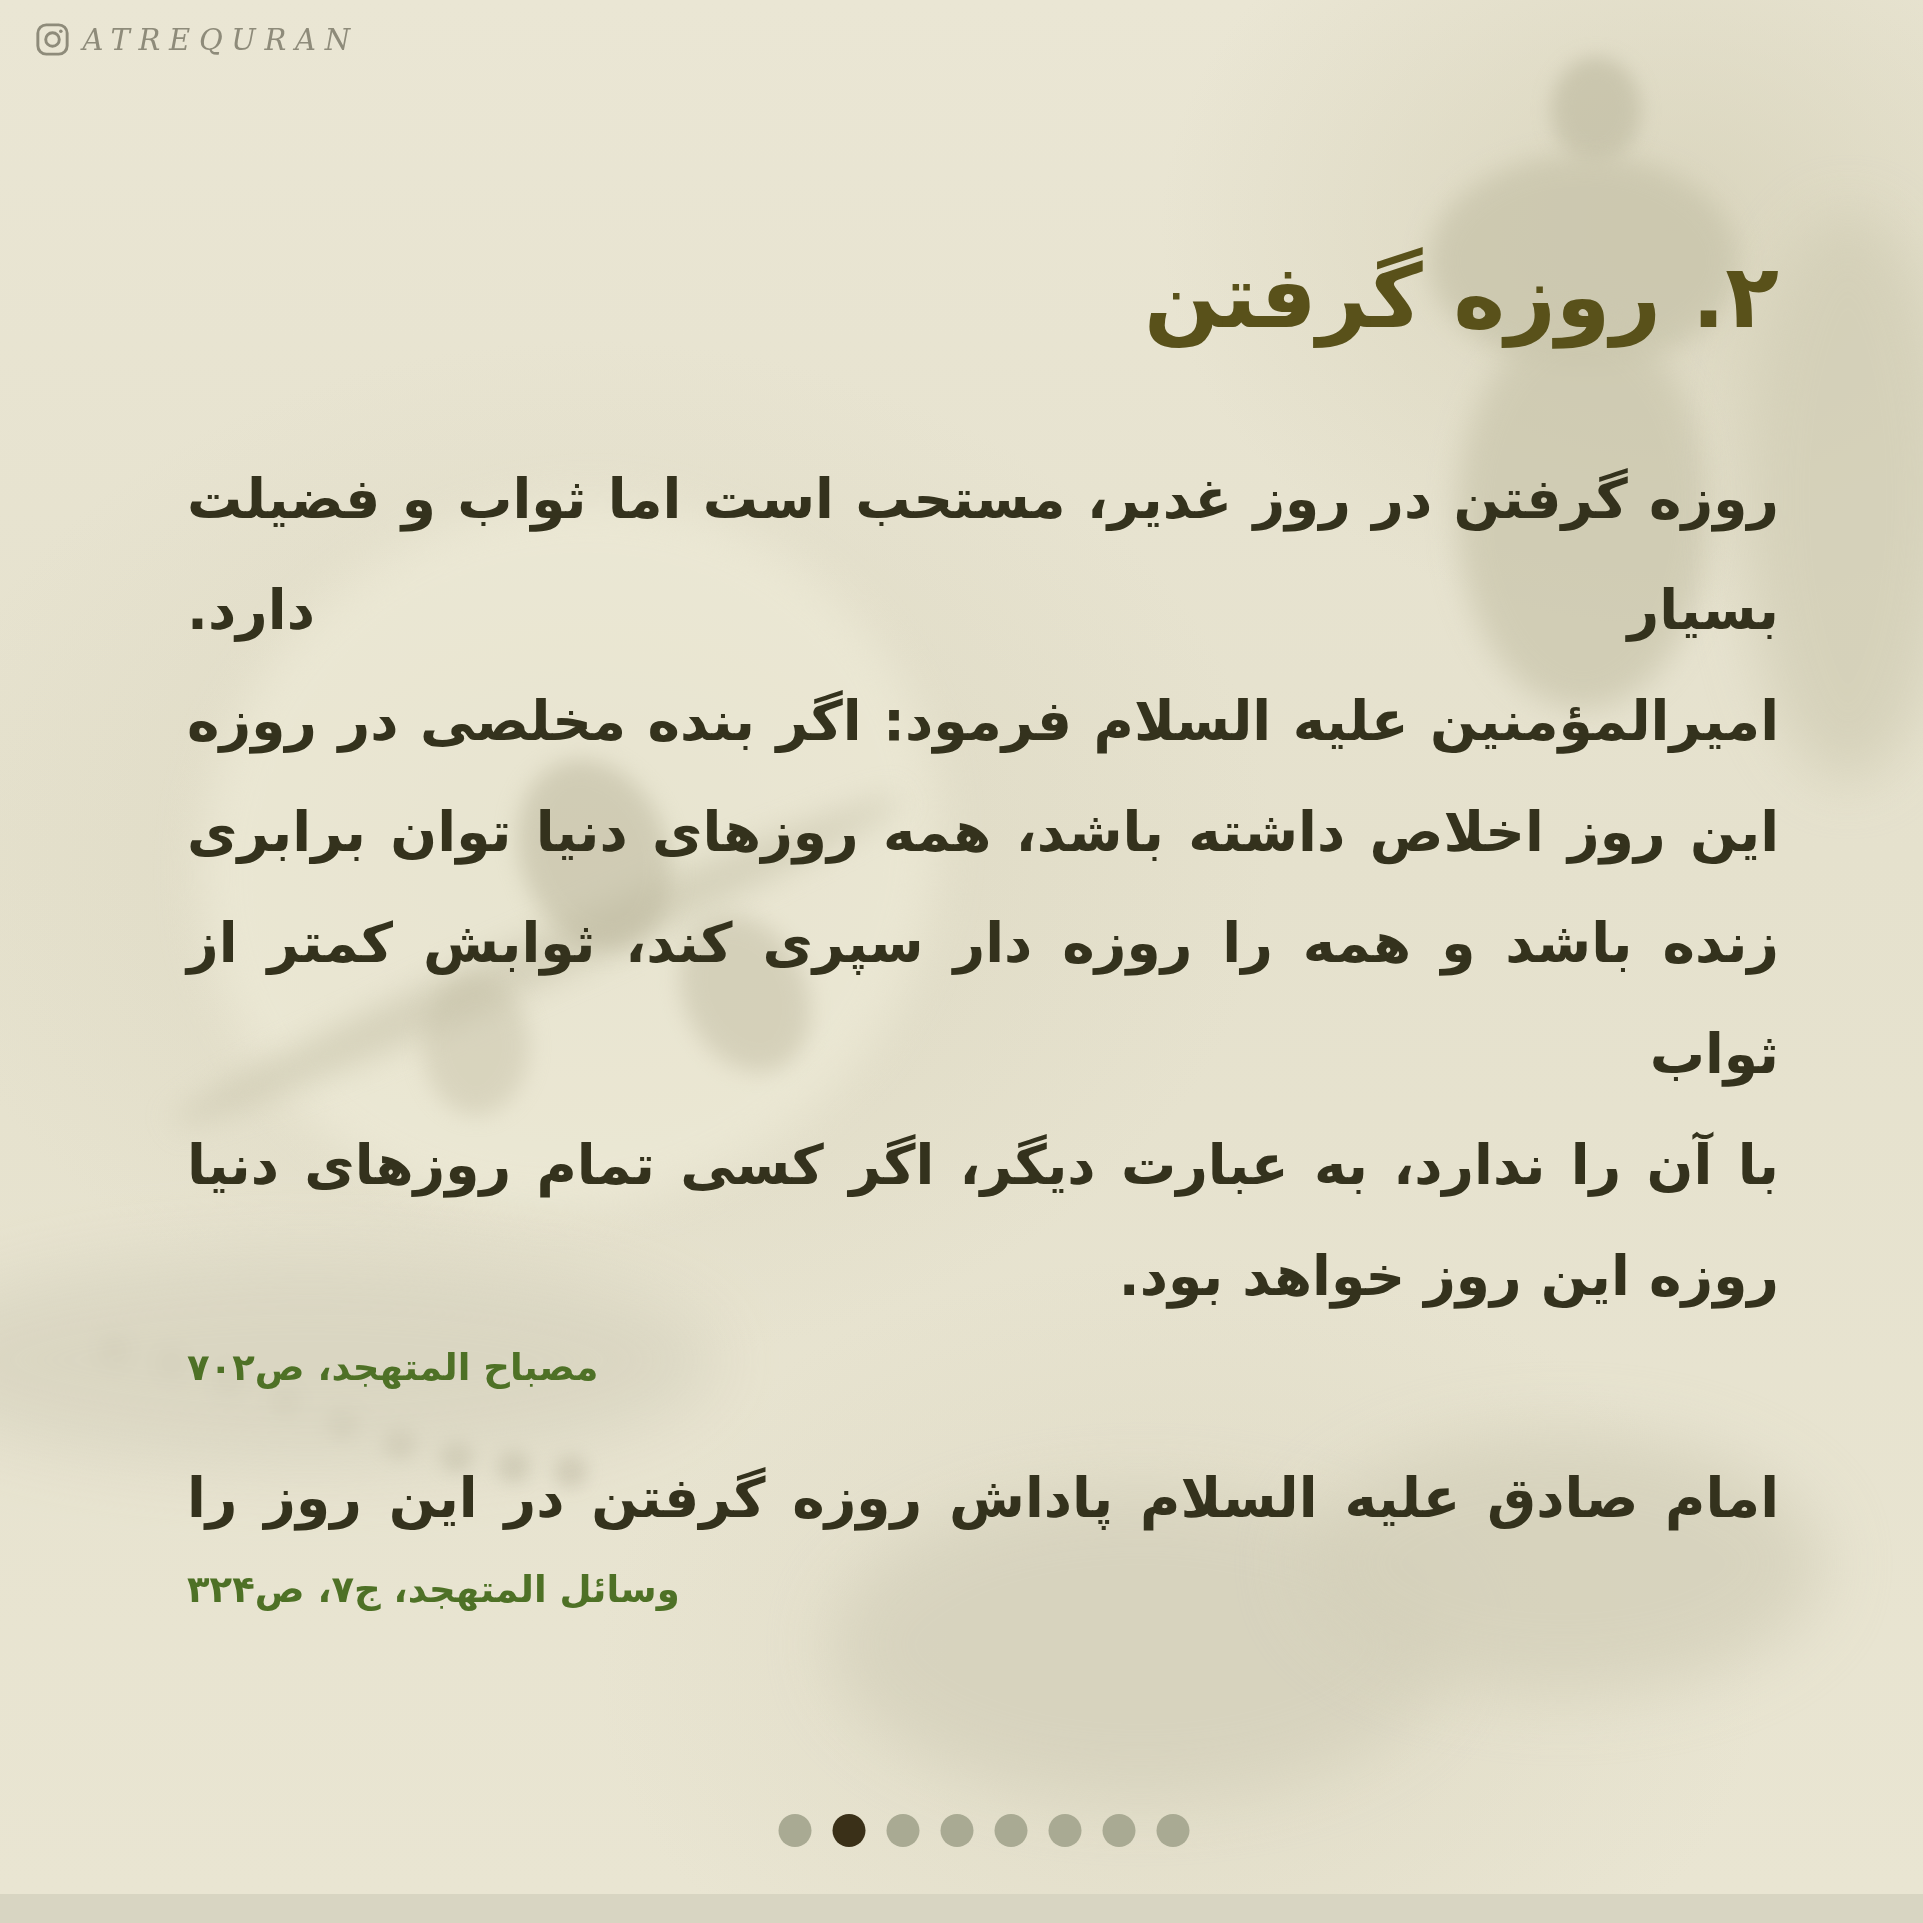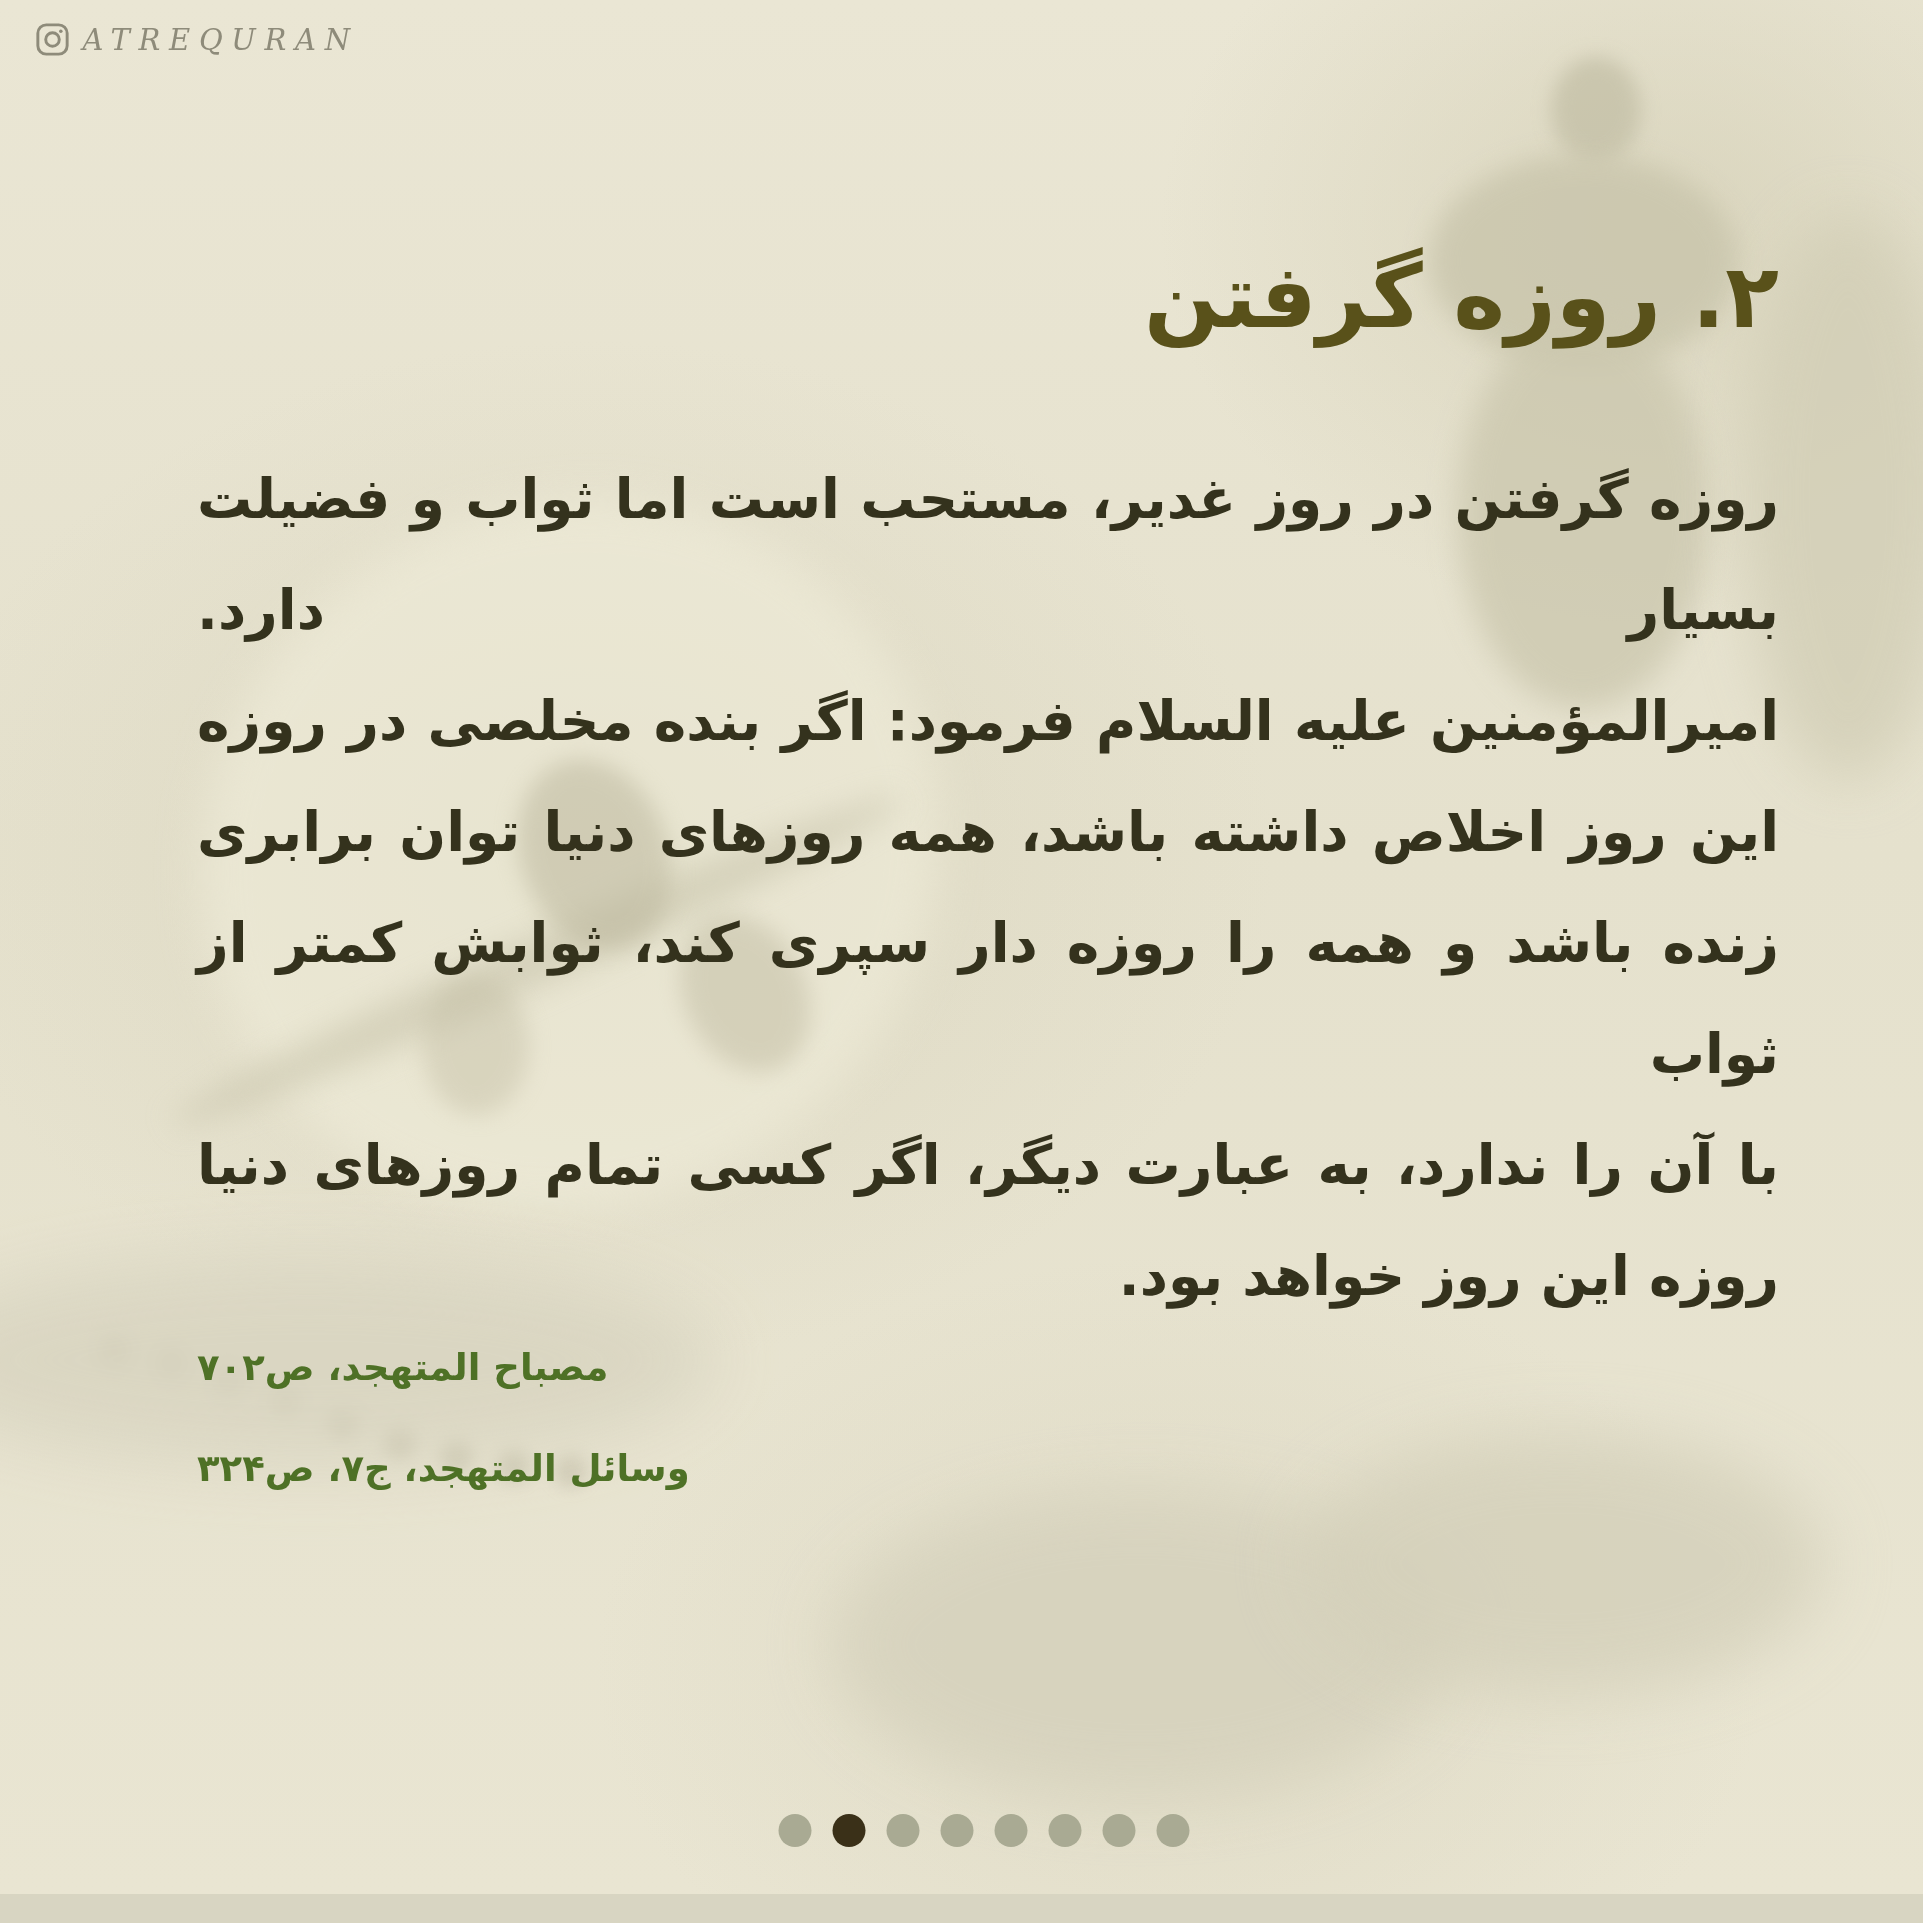--- a/index.html
+++ b/index.html
@@ -53,21 +53,21 @@
   .watermark svg{display:block;}
   .watermark .handle-text{
     font-family:"DejaVu Serif", serif;
     font-style:italic;
     font-size:29px;
     letter-spacing:.30em;
   }
 
   
   .content{
-    position:absolute;top:0;left:197px;right:189px;
+    position:absolute;top:0;left:187px;right:189px;
     direction:rtl;
   }
   h1.post-title{
     margin:240px 0 0 0;
     font-size:88px;line-height:114px;
     font-weight:bold;
     color:#59511a;
     text-align:right;
     letter-spacing:0;
   }
@@ -139,20 +139,21 @@
       <p class="line just">روزه گرفتن در روز غدیر، مستحب است اما ثواب و فضیلت بسیار دارد.</p>
       <p class="line just">امیرالمؤمنین علیه السلام فرمود: اگر بنده مخلصی در روزه</p>
       <p class="line just">این روز اخلاص داشته باشد، همه روزهای دنیا توان برابری</p>
       <p class="line just">زنده باشد و همه را روزه دار سپری کند، ثوابش کمتر از ثواب</p>
       <p class="line just">با آن را ندارد، به عبارت دیگر، اگر کسی تمام روزهای دنیا</p>
       <p class="line end">روزه این روز خواهد بود.</p>
       <p class="citation">مصباح المتهجد، ص۷۰۲</p>
     </section>
 
     <section class="para para-2">
+      <p class="line just">امام صادق علیه السلام پاداش روزه گرفتن در این روز را</p>
       <p class="citation">وسائل المتهجد، ج۷، ص۳۲۴</p>
     </section>
   </main>
 
   <div class="dots">
       <div class="dot"></div>
       <div class="dot active"></div>
       <div class="dot"></div>
       <div class="dot"></div>
       <div class="dot"></div>

